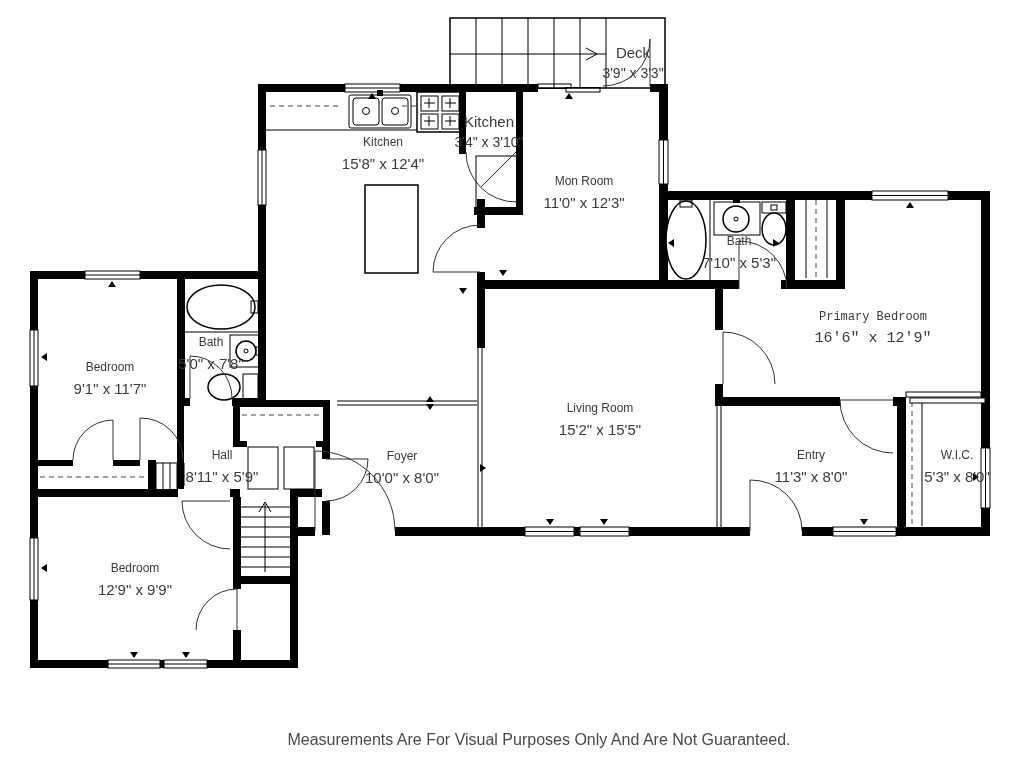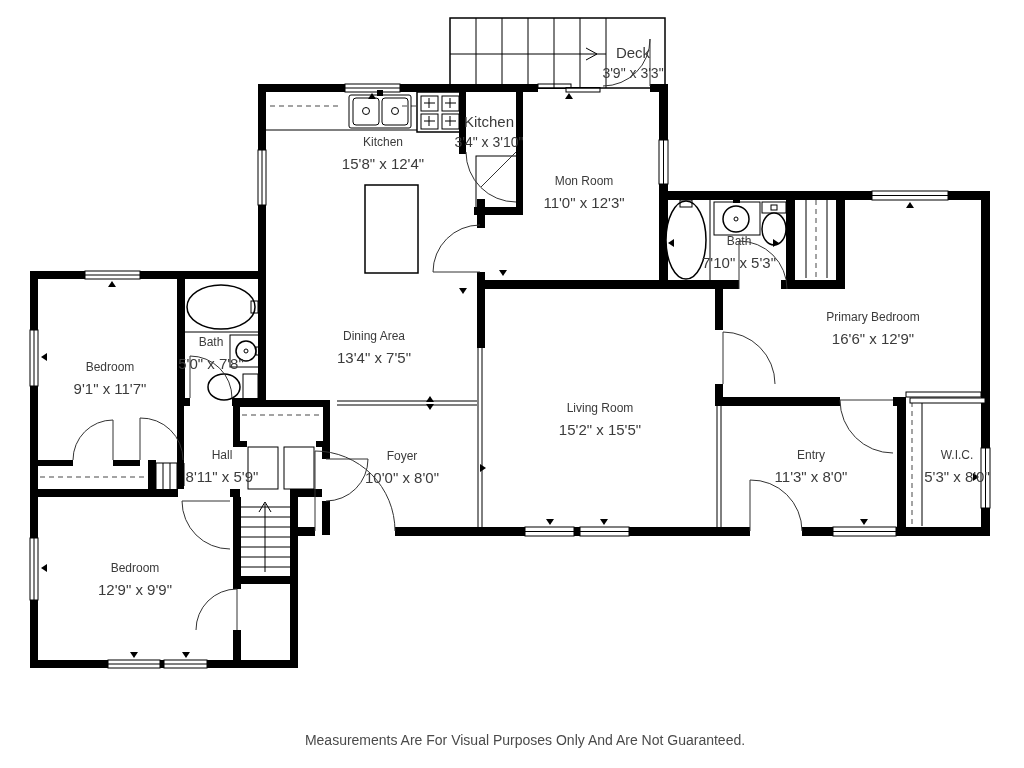--- a/index.html
+++ b/index.html
@@ -3,21 +3,21 @@
 <meta charset="utf-8">
 <style>
   html,body{margin:0;padding:0;background:#fff;width:1024px;height:768px;overflow:hidden;}
   #plan{position:relative;width:1024px;height:768px;background:#fff;font-family:"Liberation Sans",sans-serif;}
   #plan svg{position:absolute;left:0;top:0;}
   .room-label{position:absolute;transform:translate(-50%,-50%);text-align:center;color:#3b3b3b;white-space:nowrap;line-height:21px;}
   .room-label .rname{font-size:12px;}
   .room-label .rdims{font-size:15px;}
   .room-label.small .rname{font-size:15px;}
   .room-label.small .rdims{font-size:14px;}
-  #disclaimer{position:absolute;left:525px;top:740px;transform:translate(-50%,-50%);font-size:14px;color:#4a4a4a;white-space:nowrap;}
+  #disclaimer{position:absolute;left:539px;top:740px;transform:translate(-50%,-50%);font-size:16px;color:#4a4a4a;white-space:nowrap;}
   .wall{fill:#000;}
   .thin{stroke:#000;stroke-width:1;fill:none;}
   .thin2{stroke:#000;stroke-width:1.5;fill:none;}
   .arc{stroke:#333;stroke-width:1;fill:none;}
   .rod{stroke:#858585;stroke-width:1.5;stroke-dasharray:5 4;fill:none;}
   .winbox{fill:#fff;stroke:#000;stroke-width:1;}
   .fix{fill:#fff;stroke:#000;stroke-width:1.5;}
   .mk{fill:#000;}
 </style>
 </head>
@@ -374,36 +374,32 @@
     <div class="rdims">3'4" x 3'10"</div>
   </div>
   <div class="room-label" style="left:584px;top:192px;">
     <div class="rname">Mon Room</div>
     <div class="rdims">11'0" x 12'3"</div>
   </div>
   <div class="room-label" style="left:739px;top:252px;">
     <div class="rname">Bath</div>
     <div class="rdims">7'10" x 5'3"</div>
   </div>
-  <div class="room-label" style="left:873px;top:328px;">
+  <div class="room-label" style="left:873px;top:328px;font-family:Liberation Mono, monospace;">
     <div class="rname">Primary Bedroom</div>
     <div class="rdims">16'6" x 12'9"</div>
   </div>
   <div class="room-label" style="left:110px;top:378px;">
     <div class="rname">Bedroom</div>
     <div class="rdims">9'1" x 11'7"</div>
   </div>
   <div class="room-label" style="left:211px;top:353px;">
     <div class="rname">Bath</div>
     <div class="rdims">5'0" x 7'8"</div>
   </div>
-  <div class="room-label" style="left:374px;top:347px;">
-    <div class="rname">Dining Area</div>
-    <div class="rdims">13'4" x 7'5"</div>
-  </div>
   <div class="room-label" style="left:600px;top:419px;">
     <div class="rname">Living Room</div>
     <div class="rdims">15'2" x 15'5"</div>
   </div>
   <div class="room-label" style="left:222px;top:466px;">
     <div class="rname">Hall</div>
     <div class="rdims">8'11" x 5'9"</div>
   </div>
   <div class="room-label" style="left:402px;top:467px;">
     <div class="rname">Foyer</div>

